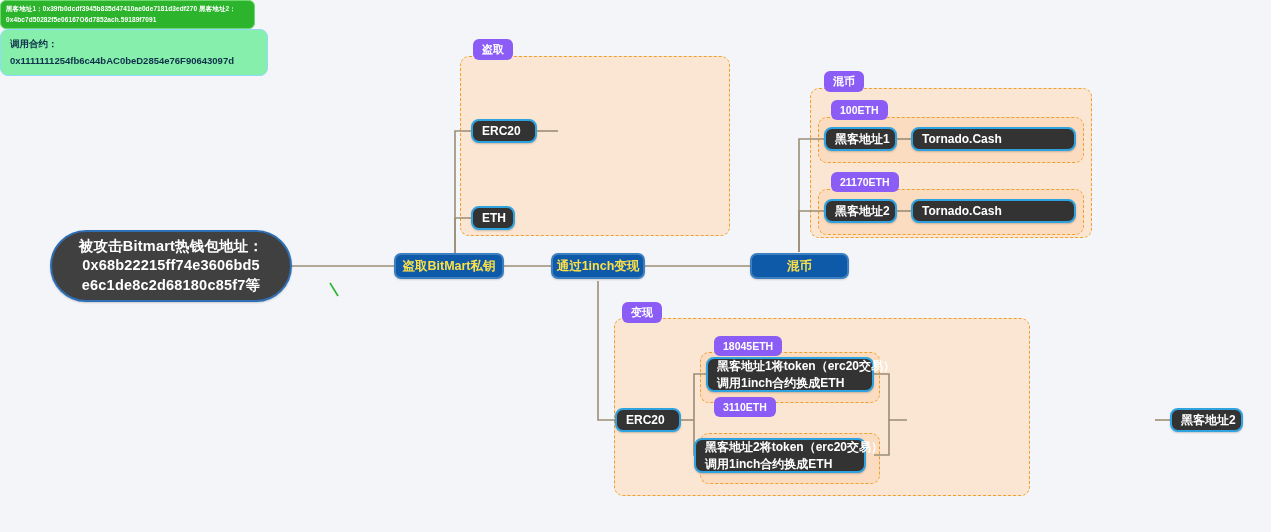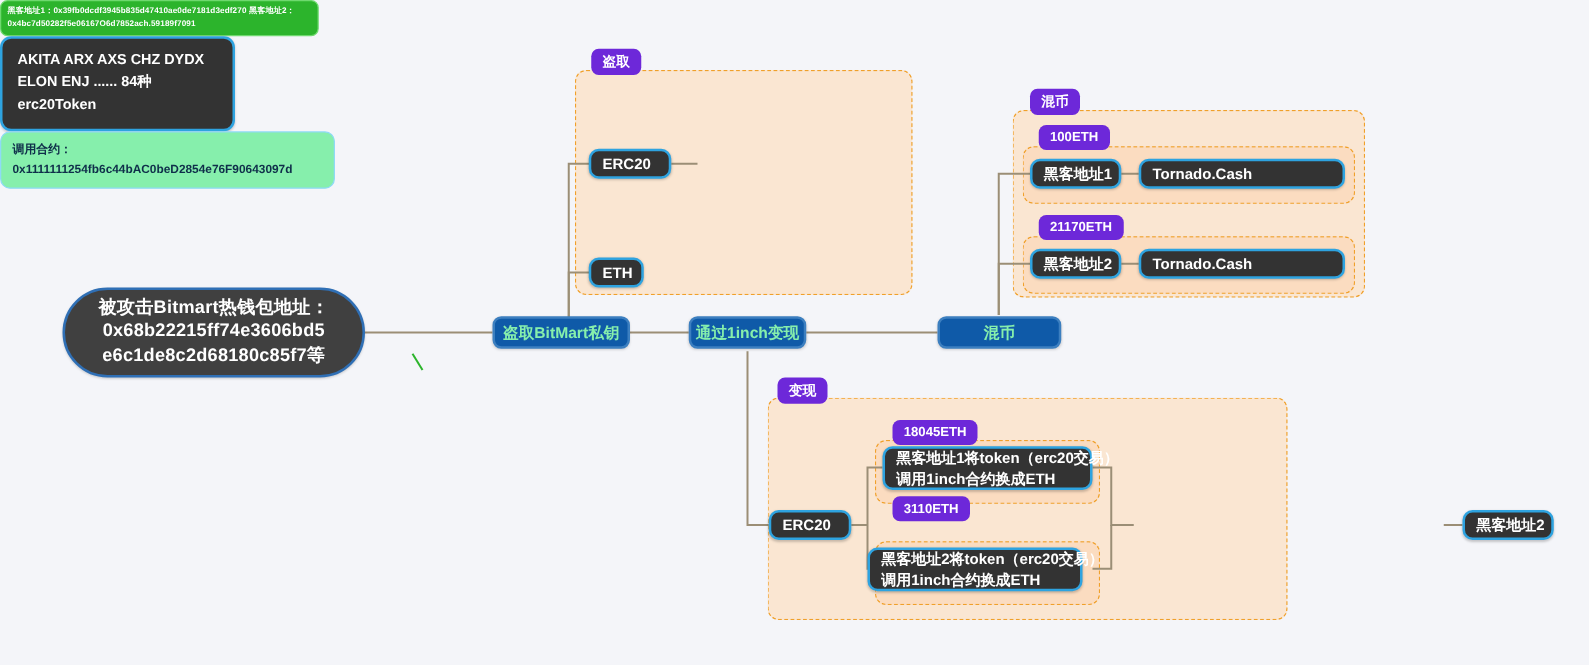--- a/index.html
+++ b/index.html
@@ -52,21 +52,21 @@
     font-weight: bold;
     letter-spacing: .2px;
     box-shadow: 0 1px 2px rgba(0,0,0,.18);
   }
 
   
   .blue-node {
     background: #0f5aa8;
     border: 2px solid #3c7fc0;
     border-radius: 7px;
-    color: #86efac;
+    color: #fde047;
     font-size: 12.5px;
     font-weight: bold;
     box-shadow: 0 1px 2px rgba(0,0,0,.15);
   }
 
   
   .dark-node {
     background: #333333;
     border: 2px solid #2ea3e0;
     border-radius: 8px;
@@ -132,21 +132,21 @@
     border-radius: 9px;
   }
   .group.inner {
     background: #fbdcc0;
   }
 
   
   .tag {
     position: absolute;
     box-sizing: border-box;
-    background: #6d28d9;
+    background: #8b5cf6;
     border-radius: 6px;
     color: #ffffff;
     font-size: 11px;
     font-weight: bold;
     display: flex;
     align-items: center;
     justify-content: center;
     padding: 0 9px;
     height: 21px;
     white-space: nowrap;
@@ -230,29 +230,20 @@
 
   <div class="green-note z-node" style="left:313px; top:296px; width:243px;">黑客地址1：0x39fb0dcdf3945b835d47410ae0de7181d3edf270
 黑客地址2：0x4bc7d50282f5e06167O6d7852ach.59189f7091</div>
 
   <div class="node blue-node z-node" style="left:394px; top:253px; width:110px; height:26px;">盗取BitMart私钥</div>
 
   <div class="node dark-node left-align z-node" style="left:471px; top:119px; width:66px; height:24px;">ERC20</div>
 
   <div class="node dark-node left-align z-node" style="left:471px; top:206px; width:44px; height:24px;">ETH</div>
 
-  <div class="list-node z-node" style="left:557px; top:64px; width:160px;">AKITA
-ARX
-AXS
-CHZ
-DYDX
-ELON
-ENJ
-......
-84种erc20Token</div>
 
   <div class="node blue-node z-node" style="left:551px; top:253px; width:94px; height:26px;">通过1inch变现</div>
 
   <div class="node blue-node z-node" style="left:750px; top:253px; width:99px; height:26px;">混币</div>
 
   <div class="node dark-node left-align z-node" style="left:824px; top:127px; width:73px; height:24px;">黑客地址1</div>
   <div class="node dark-node left-align z-node" style="left:911px; top:127px; width:165px; height:24px;">Tornado.Cash</div>
 
   <div class="node dark-node left-align z-node" style="left:824px; top:199px; width:73px; height:24px;">黑客地址2</div>
   <div class="node dark-node left-align z-node" style="left:911px; top:199px; width:165px; height:24px;">Tornado.Cash</div>

